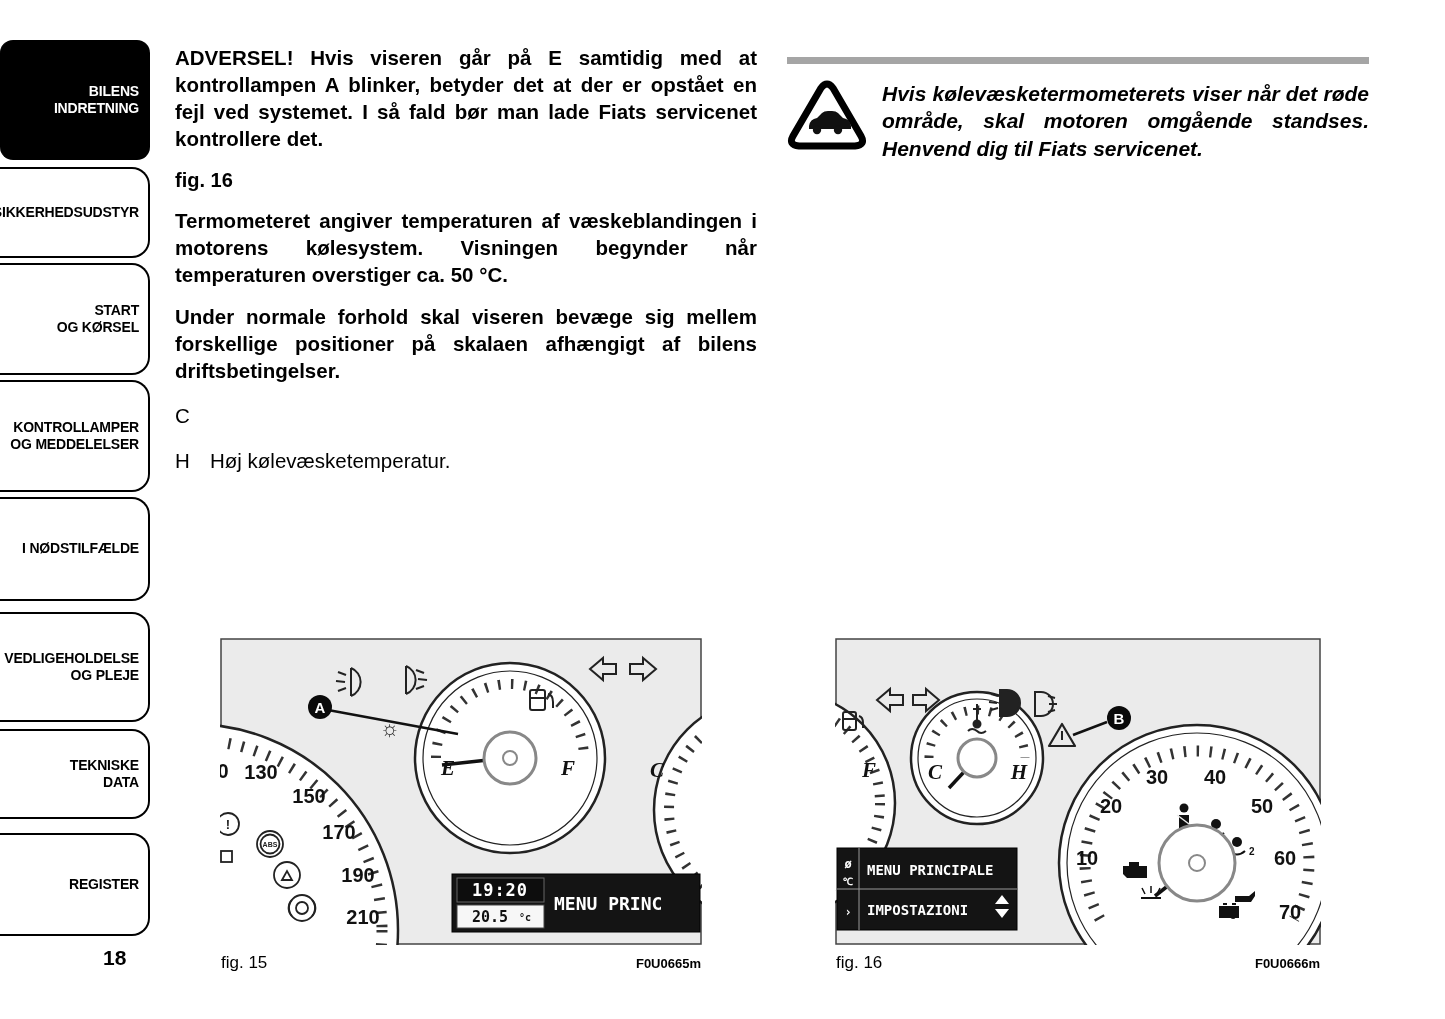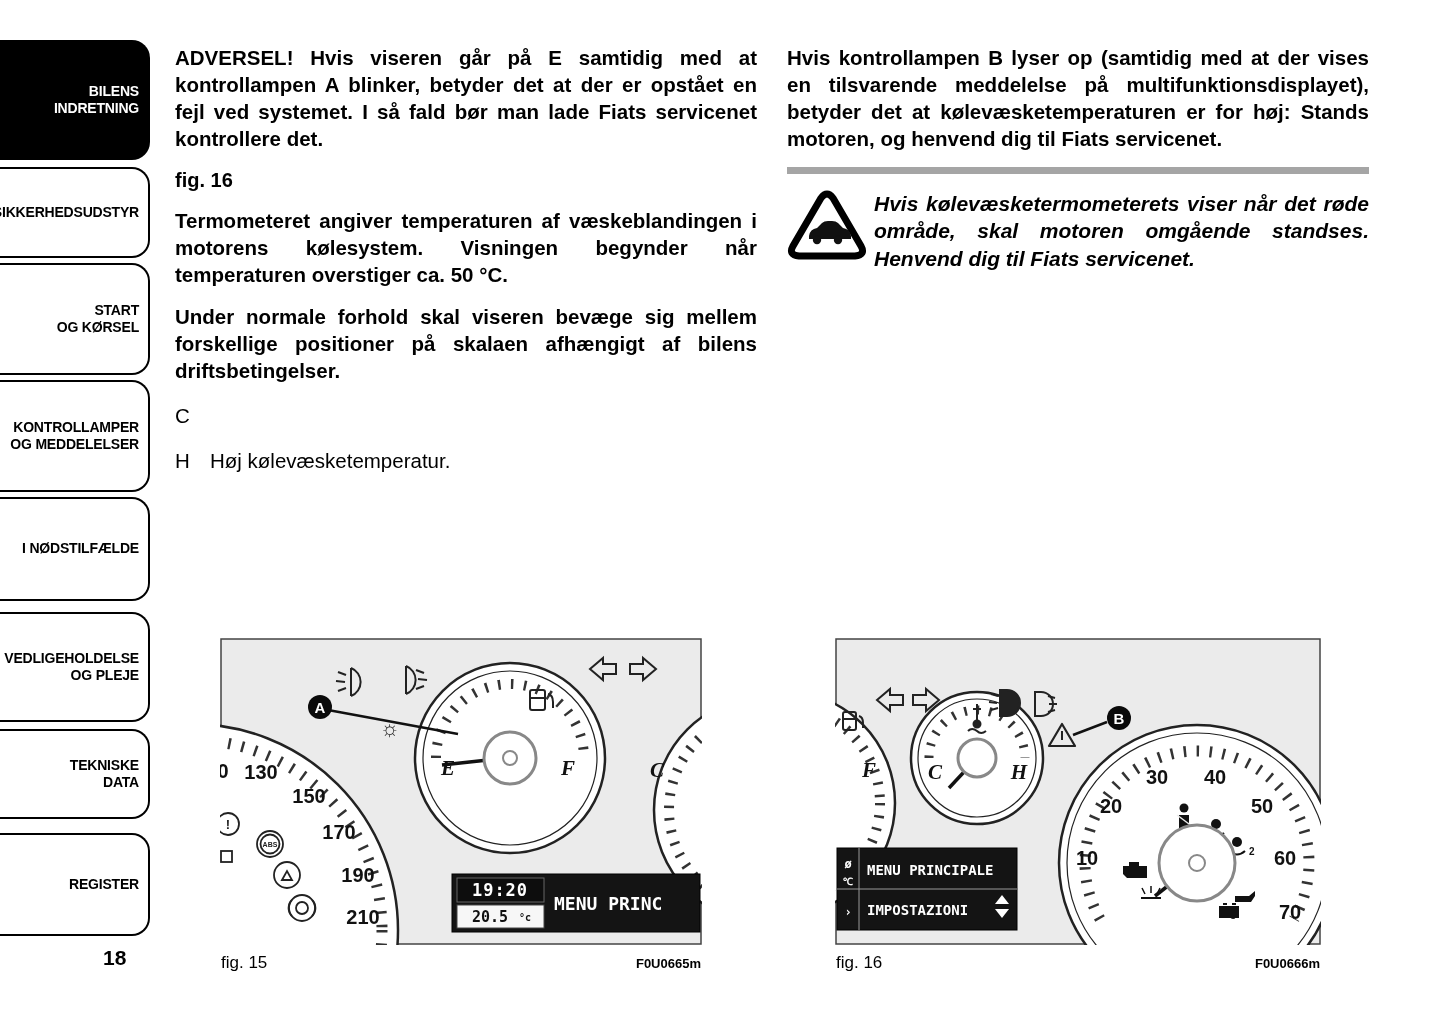--- a/index.html
+++ b/index.html
@@ -11,36 +11,36 @@
 
   
   .tab {
     position:absolute; left:0; width:150px; background:#fff;
     border:2px solid #000; border-left:none; border-radius:0 18px 18px 0;
     display:flex; align-items:center; justify-content:flex-end;
     text-align:right; padding-right:9px;
     font-size:14px; font-weight:bold; line-height:1.25; letter-spacing:-0.2px;
     white-space:pre-line;
   }
-  .tab.active { background:#000; color:#fff; border-color:#000; }
+  .tab.active { background:#000; color:#fff; border-color:#000;border-radius:13px; }
 
   .page-number { position:absolute; left:103px; top:946px; font-size:21px; font-weight:bold; }
 
   
   .col { position:absolute; top:44px; width:582px; font-size:20.5px; line-height:1.32; text-align:justify; }
   .col-left  { left:175px; }
   .col-right { left:787px; }
   .col p { margin-bottom:15px;font-weight:bold; }
   h2 { font-size:22px; letter-spacing:.3px; margin:14px 0 1px; text-align:left; }
   .figref { font-weight:bold; font-size:20px; margin-bottom:13px; }
   .kv { display:flex; gap:15px; margin:18px 0; text-align:left; }
   .kv .k { width:20px; flex:0 0 auto; }
 
   .divider { height:7px; background:#a5a5a5; margin:13px 0 16px; }
-  .warn { display:flex; align-items:flex-start; gap:7px; }
+  .warn { display:flex; align-items:flex-start; gap:15px; }
   .warn-icon { flex:0 0 auto; }
   .warn-text { font-weight:bold; font-style:italic; font-size:21px; line-height:1.3; flex:1; }
 
   
   .figure { position:absolute; }
   #fig15 { left:220px; top:638px; width:482px; }
   #fig16 { left:835px; top:638px; width:486px; }
   .figcap { display:flex; justify-content:space-between; align-items:baseline; margin-top:4px; padding:0 1px; }
   .figcap .cap { font-size:17px; }
   .figcap .code { font-size:13px; font-weight:bold; }
@@ -80,21 +80,20 @@
   <div class="kv">
     <span class="k">C</span>
   </div>
   <div class="kv">
     <span class="k">H</span>
     <span>Høj kølevæsketemperatur.</span>
   </div>
 </section>
 
 <section class="col col-right">
-  <p>Hvis kontrollampen B lyser op (samtidig med at der vises en tilsvarende meddelelse på multifunktionsdisplayet), betyder det at kølevæsketemperaturen er for høj: Stands motoren, og henvend dig til Fiats servicenet.</p>
   <div class="divider"></div>
   <div class="warn">
     <svg class="warn-icon" width="80" height="74" viewBox="0 0 80 74">
       <path d="M34 8 q6 -8 12 0 l28 48 q5 9 -6 10 l-56 0 q-11 -1 -6 -10 z" fill="#fff" stroke="#000" stroke-width="7" stroke-linejoin="round"></path>
       <path d="M22 46 q1 -7 8 -8 l5 -5 q2 -2 6 -2 h4 q4 0 6 2 l5 5 q7 1 8 8 l0 3 h-42 z" fill="#111"></path>
       <circle cx="30" cy="50" r="4.2" fill="#111"></circle>
       <circle cx="51" cy="50" r="4.2" fill="#111"></circle>
     </svg>
     <div class="warn-text">Hvis kølevæsketermometerets viser når det røde område, skal motoren omgående standses. Henvend dig til Fiats servicenet.</div>
   </div>

